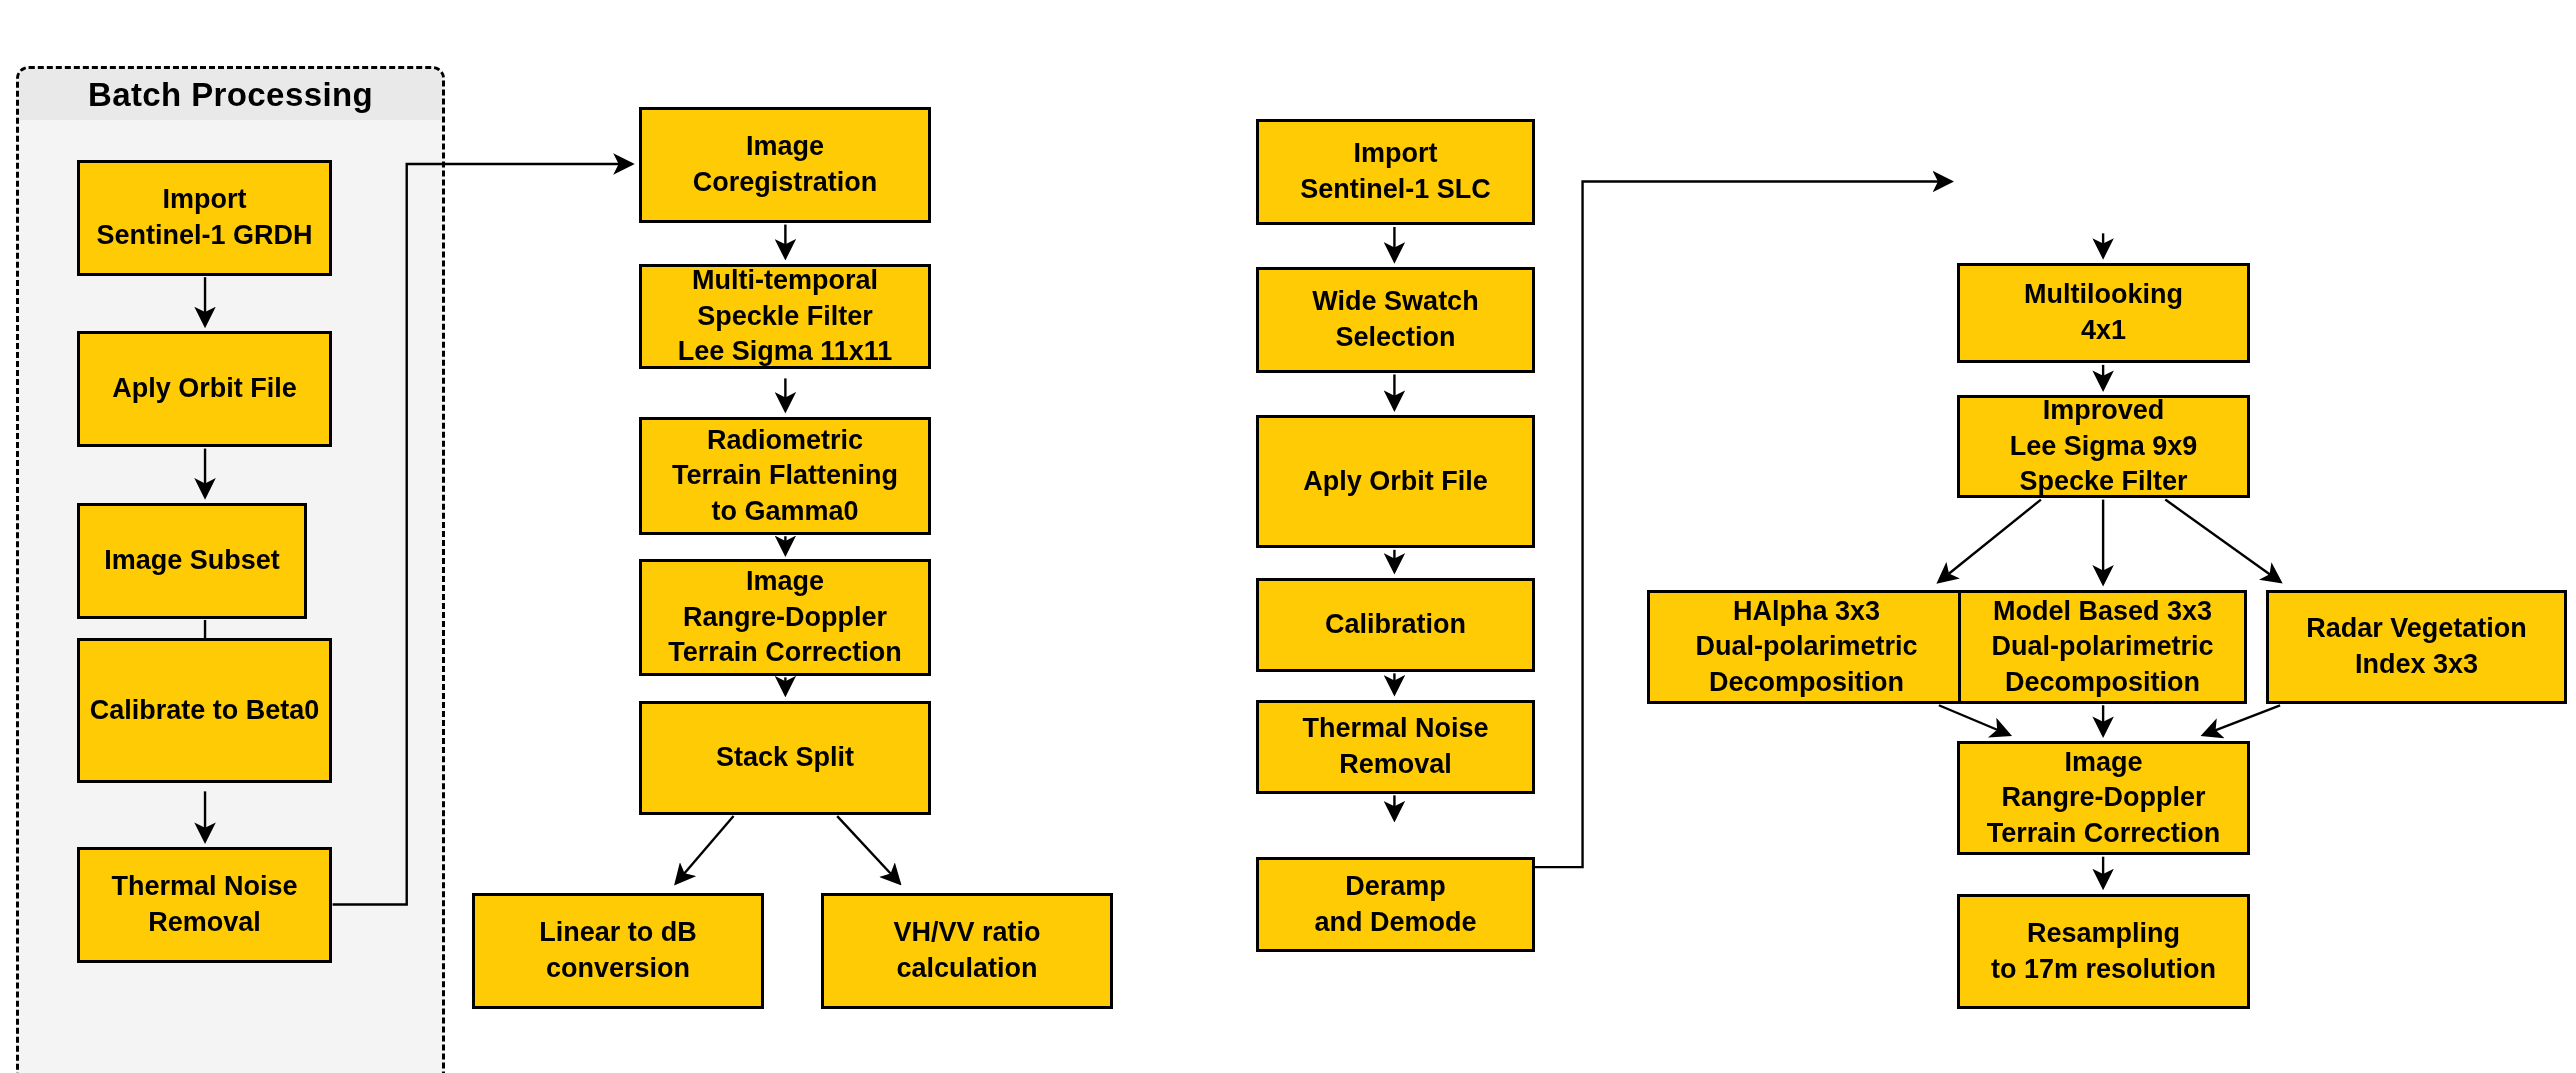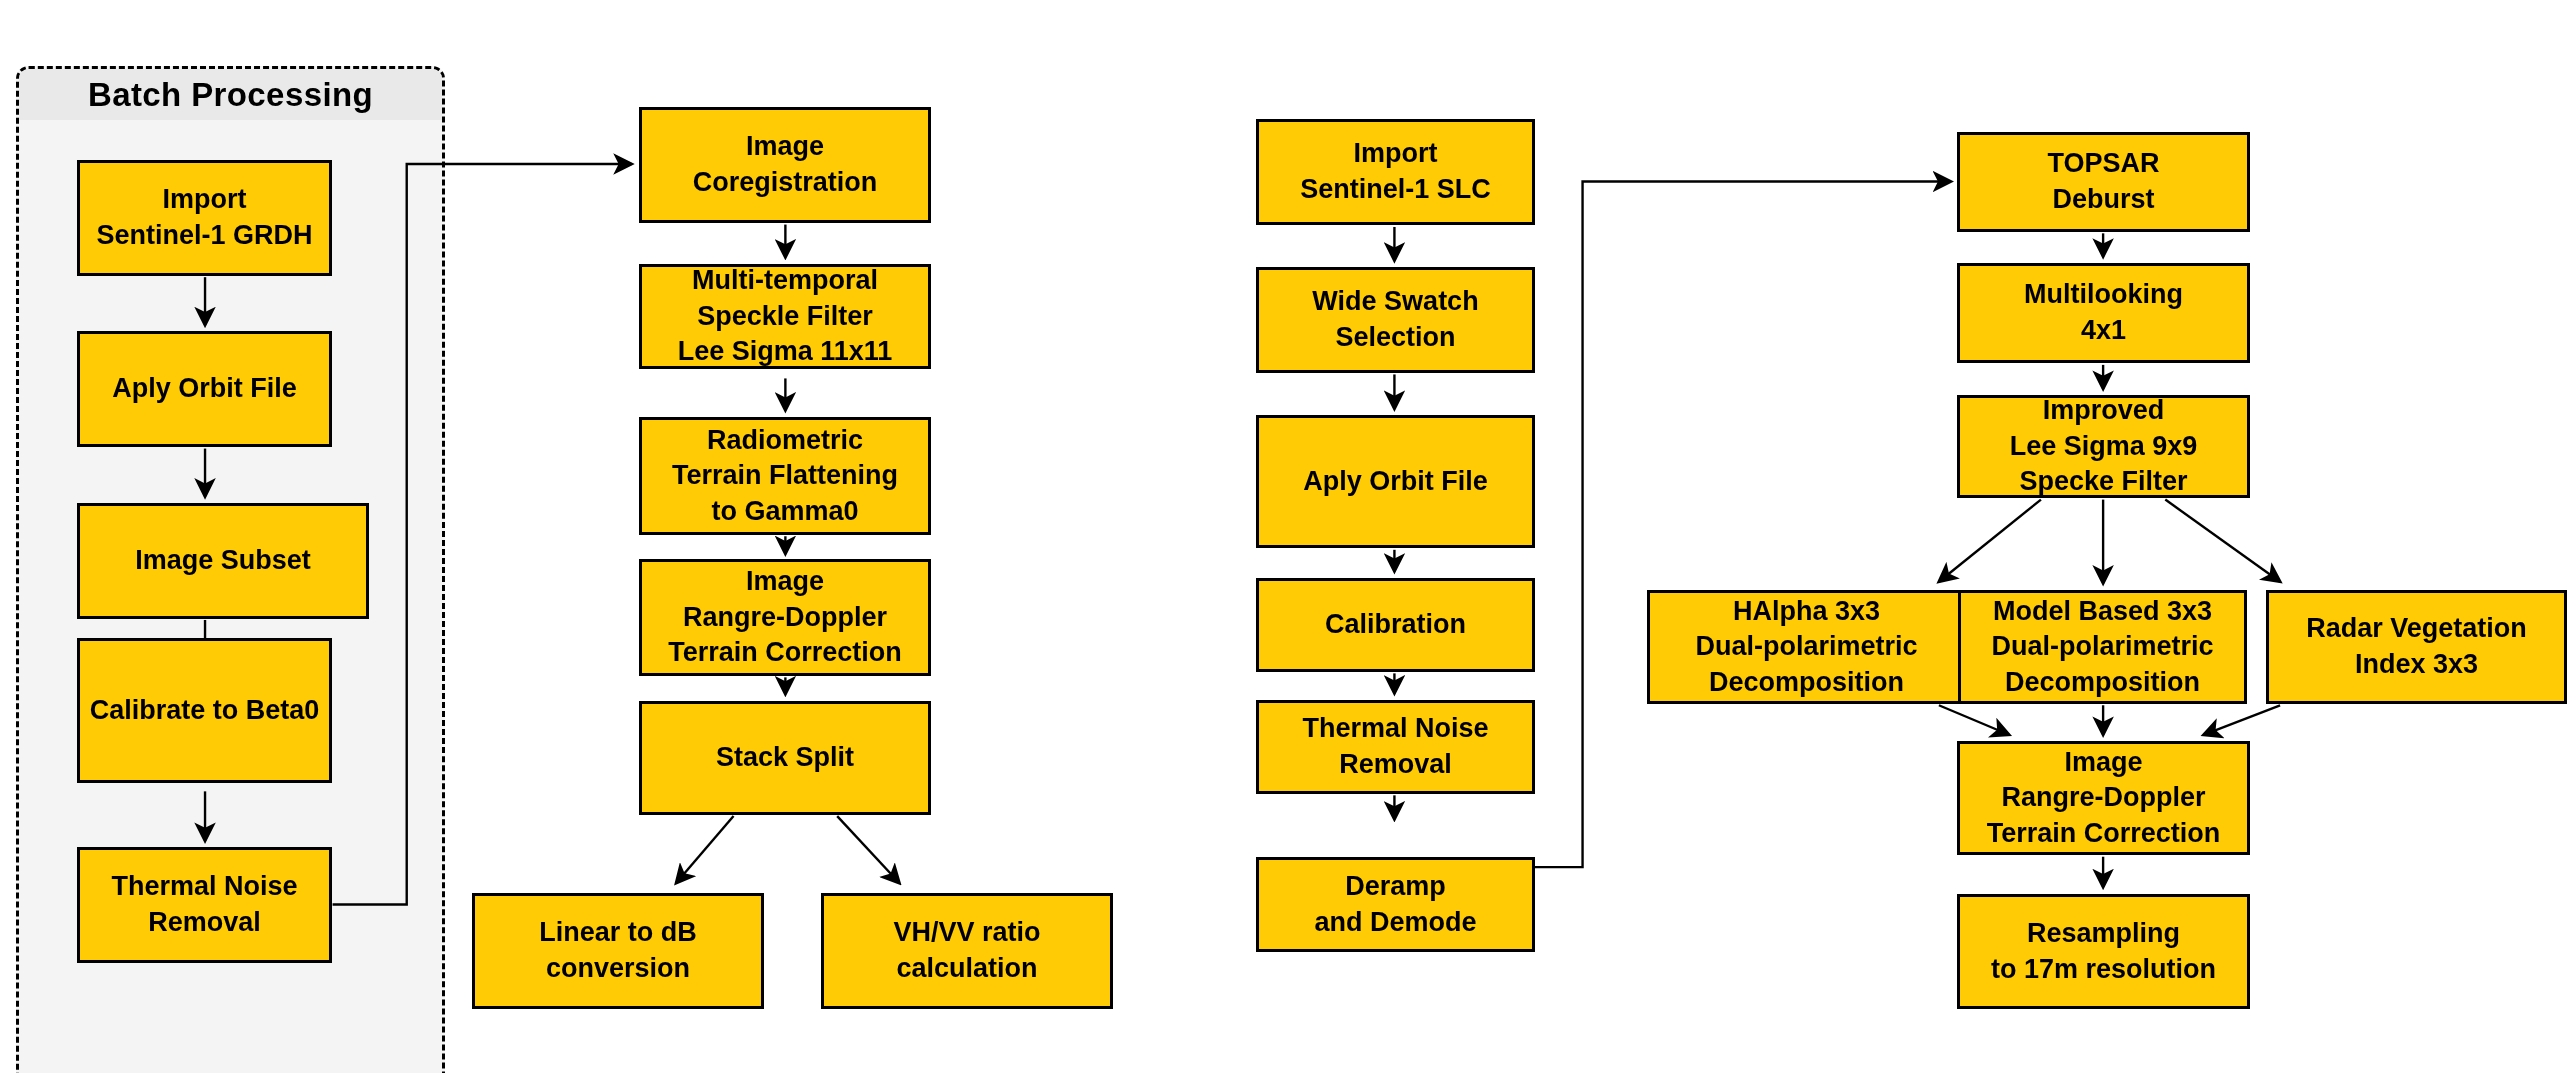--- a/index.html
+++ b/index.html
@@ -97,21 +97,21 @@
     <line x1="2432" y1="827" x2="2520" y2="864" marker-end="url(#ah)"></line>
     <line x1="2638" y1="827" x2="2638" y2="864" marker-end="url(#ah)"></line>
     <line x1="2860" y1="827" x2="2764" y2="864" marker-end="url(#ah)"></line>
 
     <line x1="2638" y1="1017" x2="2638" y2="1055" marker-end="url(#ah)"></line>
   </svg>
 
   <div class="node" style="left:77px;top:114px;width:255px;height:116px">Import
 Sentinel-1 GRDH</div>
   <div class="node" style="left:77px;top:285px;width:255px;height:116px">Aply Orbit File</div>
-  <div class="node" style="left:77px;top:457px;width:292px;height:116px">Image Subset</div>
+  <div class="node" style="left:77px;top:457px;width:230px;height:116px">Image Subset</div>
   <div class="node" style="left:77px;top:592px;width:255px;height:145px">Calibrate to Beta0</div>
   <div class="node" style="left:77px;top:801px;width:255px;height:116px">Thermal Noise
 Removal</div>
 
   <div class="node" style="left:639px;top:61px;width:292px;height:116px">Image
 Coregistration</div>
   <div class="node" style="left:639px;top:218px;width:292px;height:105px">Multi-temporal
 Speckle Filter
 Lee Sigma 11x11</div>
   <div class="node" style="left:639px;top:371px;width:292px;height:118px">Radiometric
@@ -131,22 +131,20 @@
 Sentinel-1 SLC</div>
   <div class="node" style="left:1256px;top:221px;width:279px;height:106px">Wide Swatch
 Selection</div>
   <div class="node" style="left:1256px;top:369px;width:279px;height:133px">Aply Orbit File</div>
   <div class="node" style="left:1256px;top:532px;width:279px;height:94px">Calibration</div>
   <div class="node" style="left:1256px;top:654px;width:279px;height:94px">Thermal Noise
 Removal</div>
   <div class="node" style="left:1256px;top:811px;width:279px;height:95px">Deramp
 and Demode</div>
 
-  <div class="node" style="left:1957px;top:86px;width:293px;height:100px">TOPSAR
-Deburst</div>
   <div class="node" style="left:1957px;top:217px;width:293px;height:100px">Multilooking
 4x1</div>
   <div class="node" style="left:1957px;top:349px;width:293px;height:103px">Improved
 Lee Sigma 9x9
 Specke Filter</div>
 
   <div class="node" style="left:1647px;top:544px;width:319px;height:114px">HAlpha 3x3
 Dual-polarimetric
 Decomposition</div>
   <div class="node" style="left:1958px;top:544px;width:289px;height:114px">Model Based 3x3

